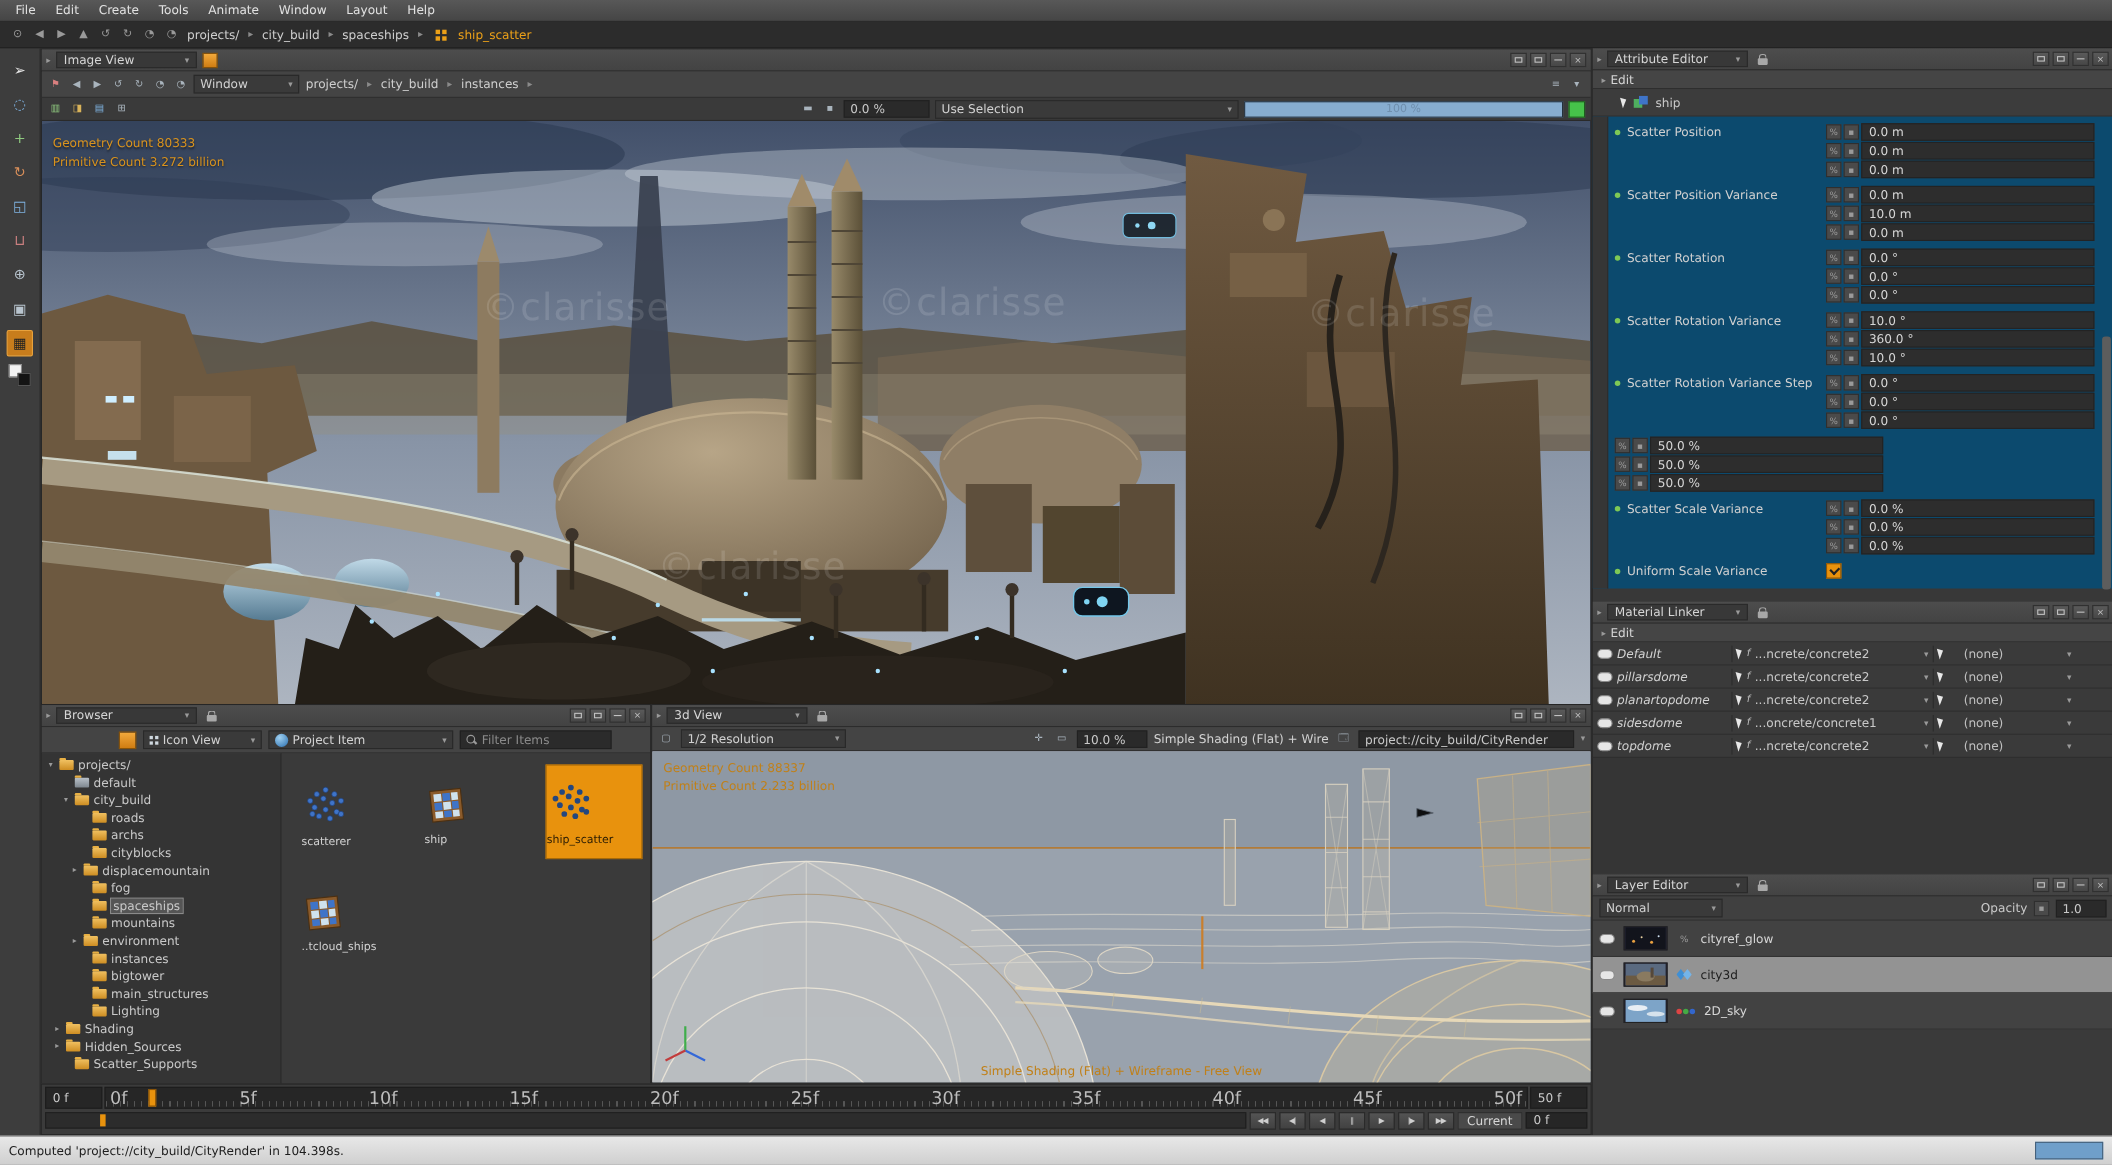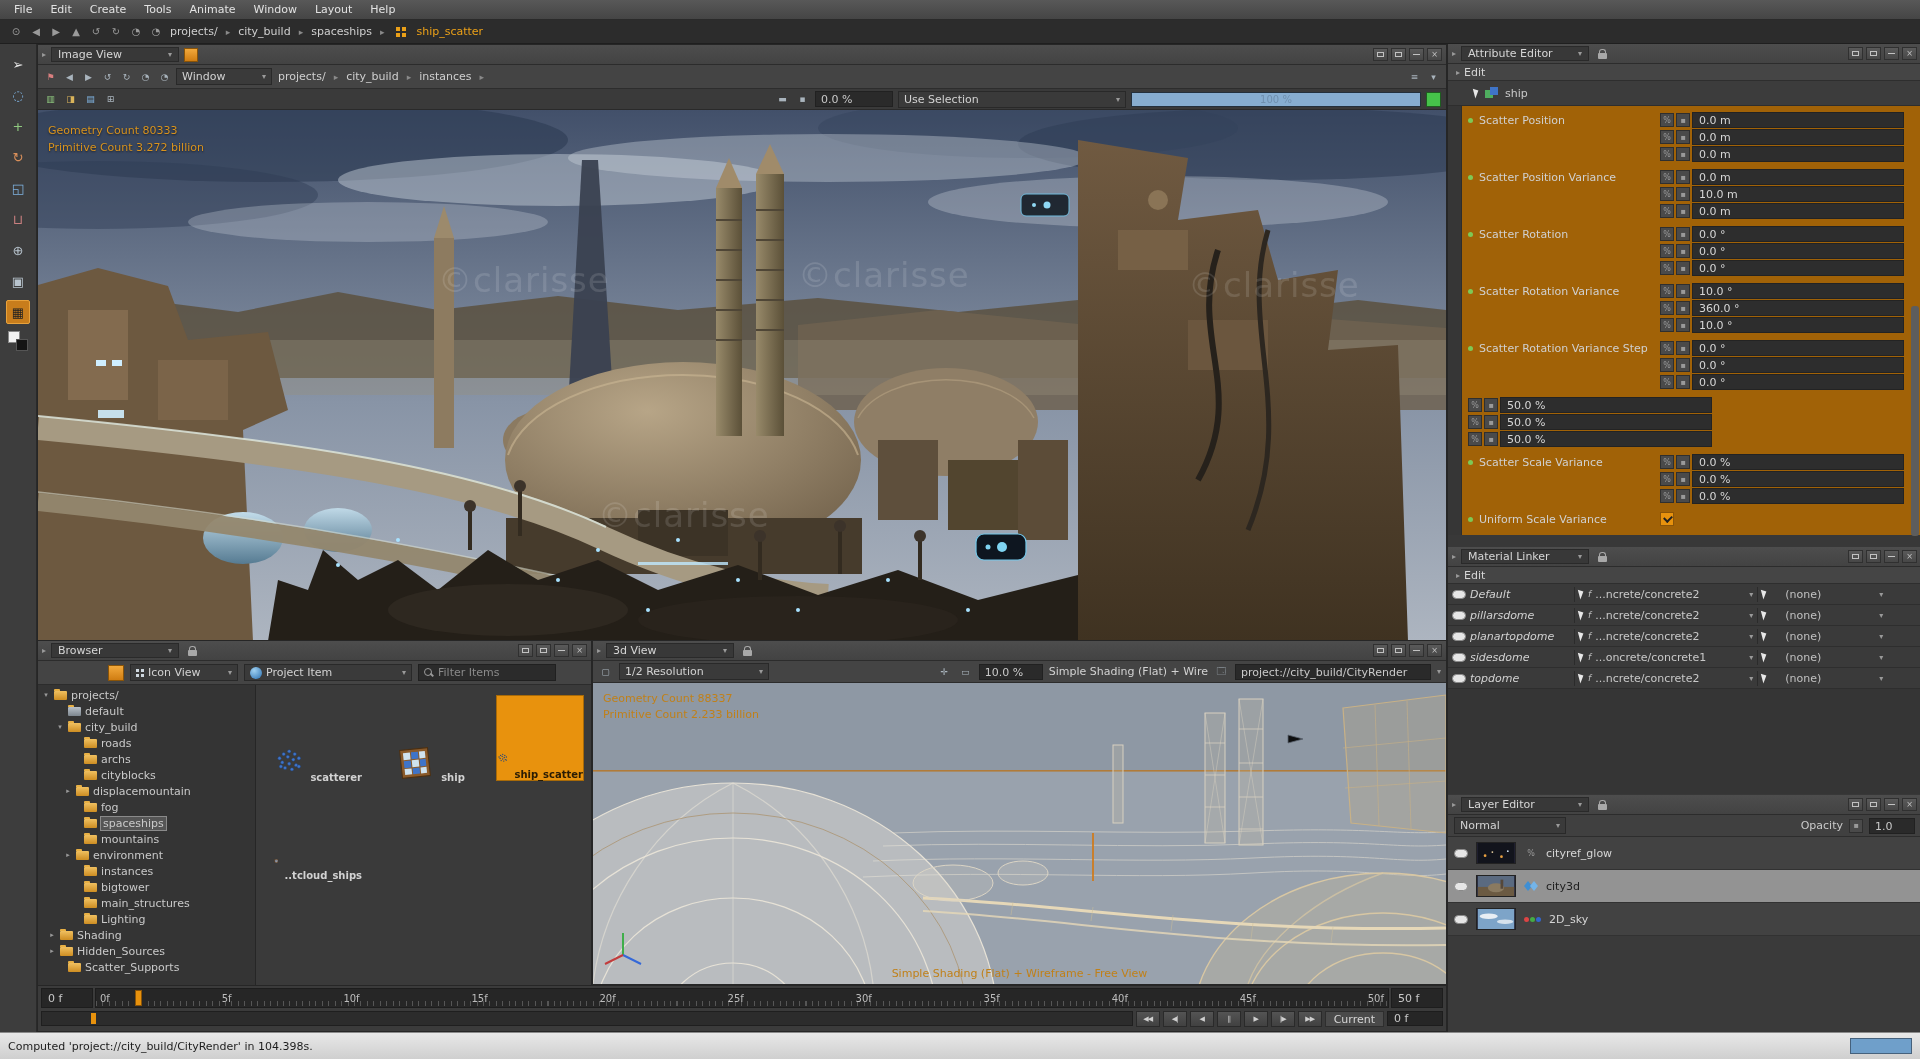--- a/index.html
+++ b/index.html
@@ -79,39 +79,39 @@
   .mag:before { content:""; position:absolute; left:0; top:0; width:6px; height:6px; border:1.5px solid #9a9a9a; border-radius:50%; }
   .mag:after { content:""; position:absolute; left:6px; top:6px; width:4px; height:1.5px; background:#9a9a9a; transform:rotate(45deg); }
   .br-body { display:flex; height:300px; }
   .tree { width:218px; background:#343434; border-right:1px solid #262626; padding-top:2px; overflow:hidden; }
   .trow { height:16px; display:flex; align-items:center; gap:4px; color:#c9c9c9; white-space:nowrap; }
   .tw { width:8px; font-size:7px; color:#9a9a9a; text-align:center; }
   .folder { position:relative; width:13px; height:9px; background:linear-gradient(#f0c060,#cd8d22); border-radius:1px; flex:none; }
   .folder:before { content:""; position:absolute; left:0; top:-2px; width:6px; height:2px; background:#e8b044; border-radius:1px 1px 0 0; }
   .trow.sel span.lbl { background:#555; outline:1px solid #8a8a8a; padding:0 2px; }
   .icon-area { flex:1; background:#3a3a3a; position:relative; }
-  .tile { position:absolute; width:88px; height:86px; display:flex; flex-direction:row; align-items:flex-end; justify-content:center; gap:6px;font-weight:bold; }
+  .tile { position:absolute; width:88px; height:86px; display:flex; flex-direction:column; align-items:flex-start; justify-content:center; gap:6px; }
   .tile.sel { background:#e8920d; border:1px solid #a86a08; }
   .tile .lbl { font-size:10px; color:#d2d2d2; }
   .tile.sel .lbl { color:#2a1c04; }
 
   
   #view3d { left:592px; top:640px; width:855px; height:345px; }
   .v3-tb { height:22px; background:#444; border-bottom:1px solid #2c2c2c; display:flex; align-items:center; gap:6px; padding:0 5px; }
   .v3-viewport { position:relative; width:100%; height:301px; background:#99a2ad; overflow:hidden; }
   .v3-counts { position:absolute; left:10px; top:8px; color:#c08019; line-height:16px; font-size:11px; }
   .v3-footer { position:absolute; left:0; right:0; bottom:4px; text-align:center; color:#c08019; font-size:11px; }
 
   
   #rightcol { position:absolute; left:1447px; top:44px; width:473px; height:988px; background:#383838; border-left:1px solid #262626; }
   .sec { position:absolute; left:0; width:473px; }
   .subbar { height:17px; background:#454545; border-bottom:1px solid #2e2e2e; display:flex; align-items:center; gap:4px; padding:0 8px; color:#d6d6d6; }
   .objrow { height:25px; background:#3c3c3c; border-bottom:1px solid #2e2e2e; display:flex; align-items:center; gap:6px; padding:0 10px 0 26px; }
   .cursor-ico { width:0; height:0; border-left:5px solid #e8e8e8; border-top:3px solid transparent; border-bottom:7px solid transparent; transform:rotate(-15deg); }
-  .attrs { background:#a16207; padding:6px 6px 6px 0; position:relative; }
+  .attrs { background:#0c4a6e; padding:6px 6px 6px 0; position:relative; }
   .gutter { position:absolute; left:0; top:0; bottom:0; width:14px; background:#363636; border-right:1px solid #2d2d2d; }
   .arow { display:flex; margin-bottom:7px; padding-left:20px; }
   .alabel { width:192px; display:flex; gap:6px; padding-top:2px; color:#d0d0d0; }
   .gdot { width:5px; height:5px; border-radius:50%; background:#7ec855; margin-top:4px; flex:none; }
   .avals { flex:1; display:flex; flex-direction:column; gap:1px; }
   .vrow { display:flex; align-items:center; gap:2px; height:16px; }
   .chan { width:14px; height:14px; background:#4a4a4a; border:1px solid #2f2f2f; color:#9a9a9a; font-size:8px;
     display:flex; align-items:center; justify-content:center; }
   .vfield { flex:1; max-width:212px; background:#2d2d2d; border:1px solid #232323; height:16px; line-height:15px; padding:0 6px; color:#d6d6d6; }
   .checkbox { width:14px; height:14px; background:#e8920d; border:1px solid #8a5408; position:relative; }
@@ -136,21 +136,21 @@
   .rgb-ico { display:flex; gap:1px; }
   .rgb-ico i { width:5px; height:5px; border-radius:50%; }
 
   
   #timeline { position:absolute; left:37px; top:985px; width:1410px; height:47px; background:#3b3b3b; border:1px solid #262626; }
   .tl-r1 { height:23px; display:flex; align-items:stretch; gap:2px; padding:2px 3px 1px 3px; }
   .tl-field { width:52px; background:#262626; border:1px solid #1d1d1d; color:#c9c9c9; display:flex; align-items:center; padding:0 6px; }
   .ruler { position:relative; flex:1; background:#262626; border:1px solid #1d1d1d; display:flex; align-items:center; }
   .ruler-ticks { position:absolute; left:0; right:0; bottom:1px; height:5px;
     background:repeating-linear-gradient(90deg,#6a6a6a 0 1px,transparent 1px 6.45px); opacity:.7; }
-  .ruler-lbls { position:relative; width:100%; display:flex; justify-content:space-between; padding:0 4px; color:#bdbdbd; font-size:10px; }
+  .ruler-lbls { position:relative; width:100%; display:flex; justify-content:space-between; padding:0 4px; color:#bdbdbd; font-size:16px; }
   .playhead { position:absolute; left:3%; top:1px; bottom:1px; width:7px; background:#e8920d; border:1px solid #8a5408; }
   .tl-r2 { height:21px; display:flex; align-items:center; gap:3px; padding:0 3px 2px 3px; }
   .tl-scroll { flex:1; height:15px; background:#2c2c2c; border:1px solid #1f1f1f; position:relative; }
   .tl-scroll .mark { position:absolute; left:4.5%; top:1px; bottom:1px; width:5px; background:#e8920d; }
   .tpbtn { width:24px; height:16px; background:linear-gradient(#545454,#414141); border:1px solid #2a2a2a;
     color:#cfcfcf; font-size:7px; display:flex; align-items:center; justify-content:center; letter-spacing:-1px; }
   .cur-lbl { background:#4a4a4a; border:1px solid #2e2e2e; height:16px; line-height:15px; padding:0 8px; color:#d6d6d6; }
 
   
   #statusbar { position:absolute; left:0; top:1032px; width:1920px; height:27px;
@@ -257,21 +257,21 @@
       <span class="mini-ico">▾</span>
     </div>
     <div class="iv-tb2">
       <span class="mini-ico" style="color:#8fc97f">▥</span>
       <span class="mini-ico" style="color:#d9b35a">◨</span>
       <span class="mini-ico" style="color:#7fb2e0">▤</span>
       <span class="mini-ico">⊞</span>
       <span style="margin-left:auto" class="mini-ico">▬</span>
       <span class="mini-ico">▪</span>
       <span class="field" style="width:78px">0.0 %</span>
-      <span class="dd" style="width:228px">
+      <span class="dd" style="width:276px">
         <span>Use Selection</span>
         <span class="chev">▾</span>
       </span>
       <span class="progress">100 %</span>
       <span class="greenbtn"></span>
     </div>
     <div class="viewport">
       <svg width="1408" height="531" viewBox="0 0 1408 531" preserveAspectRatio="none">
         <defs>
           <linearGradient id="skyG" x1="0" y1="0" x2="0" y2="1">

